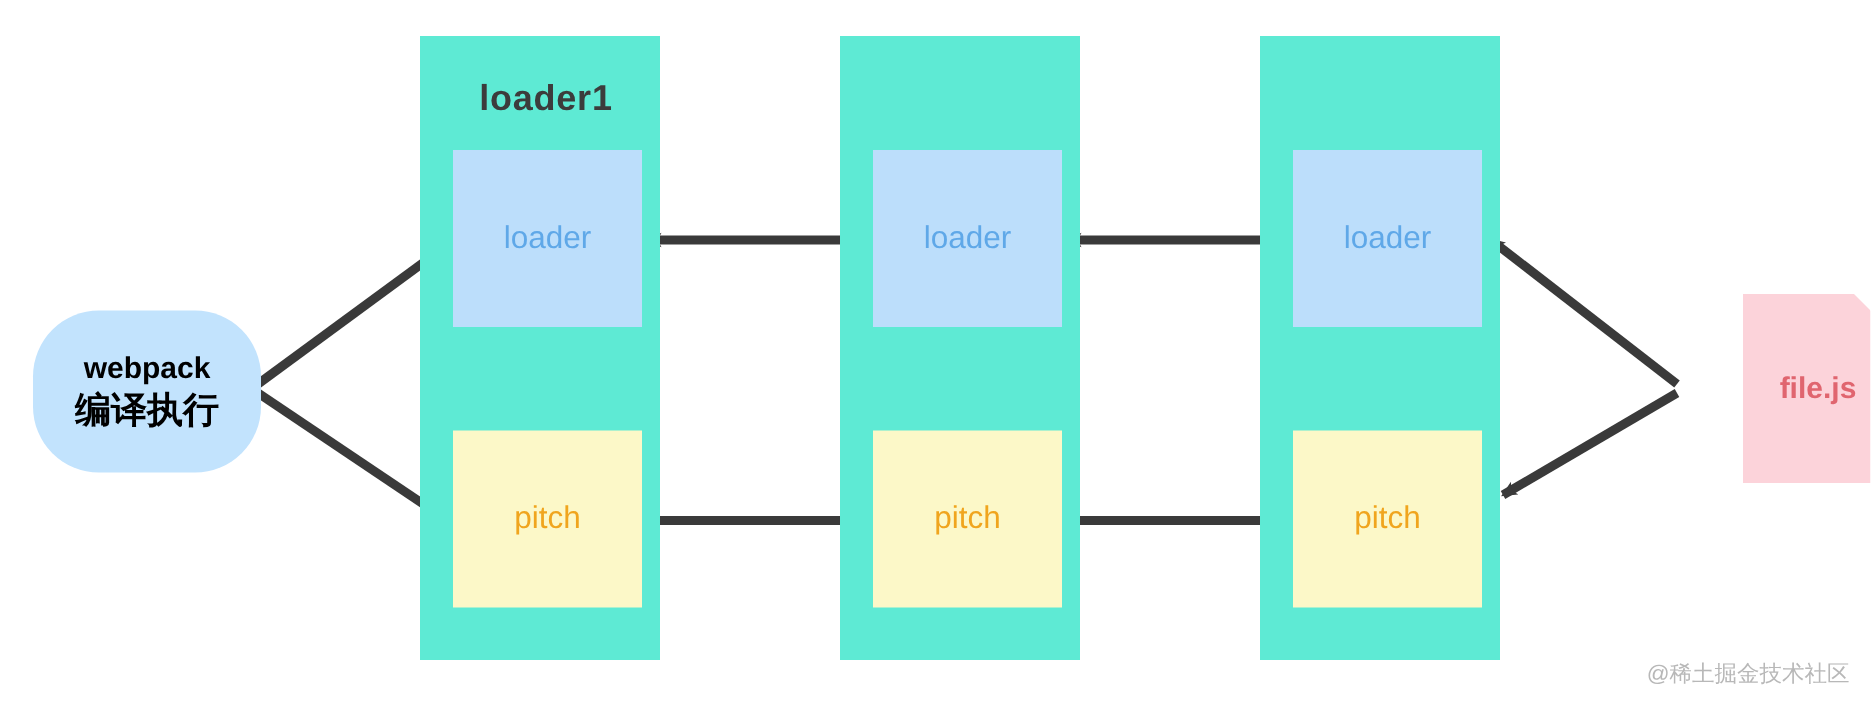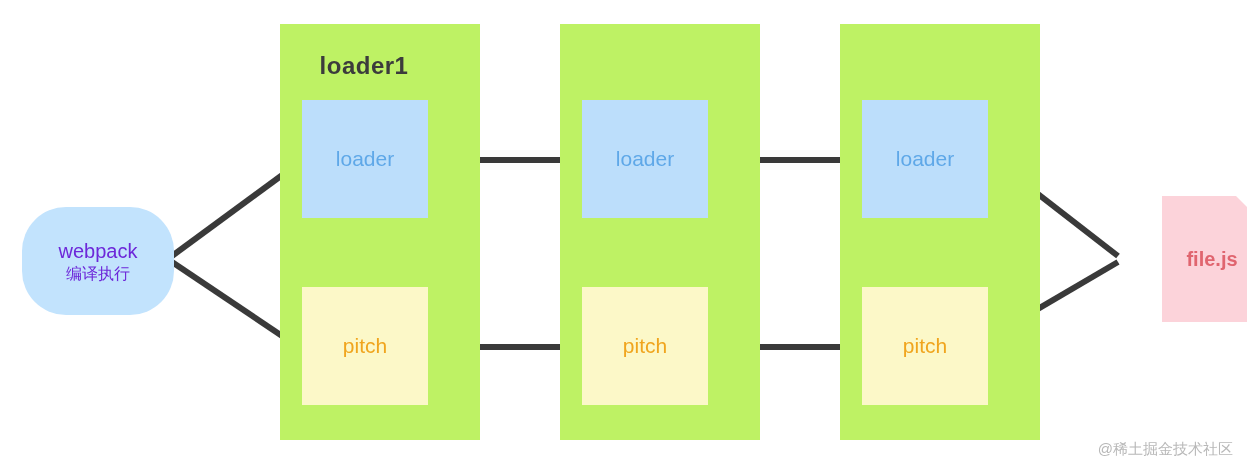--- a/index.html
+++ b/index.html
@@ -21,23 +21,23 @@
     position: absolute;
     left: 0;
     top: 0;
     width: 1247px;
     height: 467px;
     pointer-events: none;
   }
   .column {
     position: absolute;
     top: 24px;
-    width: 200px;
+    width: 160px;
     height: 416px;
-    background: #bef264;
+    background: #5eead4;
   }
   #col-1 { left: 280px; }
   #col-2 { left: 560px; }
   #col-3 { left: 840px; }
 
   .column-title {
     position: absolute;
     top: 28px;
     left: 0;
     width: 168px;
@@ -78,26 +78,26 @@
     background: #c2e3fd;
     border-radius: 44px;
     display: flex;
     flex-direction: column;
     align-items: center;
     justify-content: center;
     line-height: 1.25;
   }
   #webpack-node .line {
     font-size: 20px;
-    font-weight: normal;
-    color: #6d28d9;
+    font-weight: bold;
+    color: #000000;
     white-space: nowrap;
   }
   #webpack-node .line.cn {
-    font-size: 16px;
+    font-size: 24px;
   }
 
   #file-node {
     position: absolute;
     left: 1162px;
     top: 196px;
     width: 100px;
     height: 126px;
     background: #fcd3da;
     display: flex;

